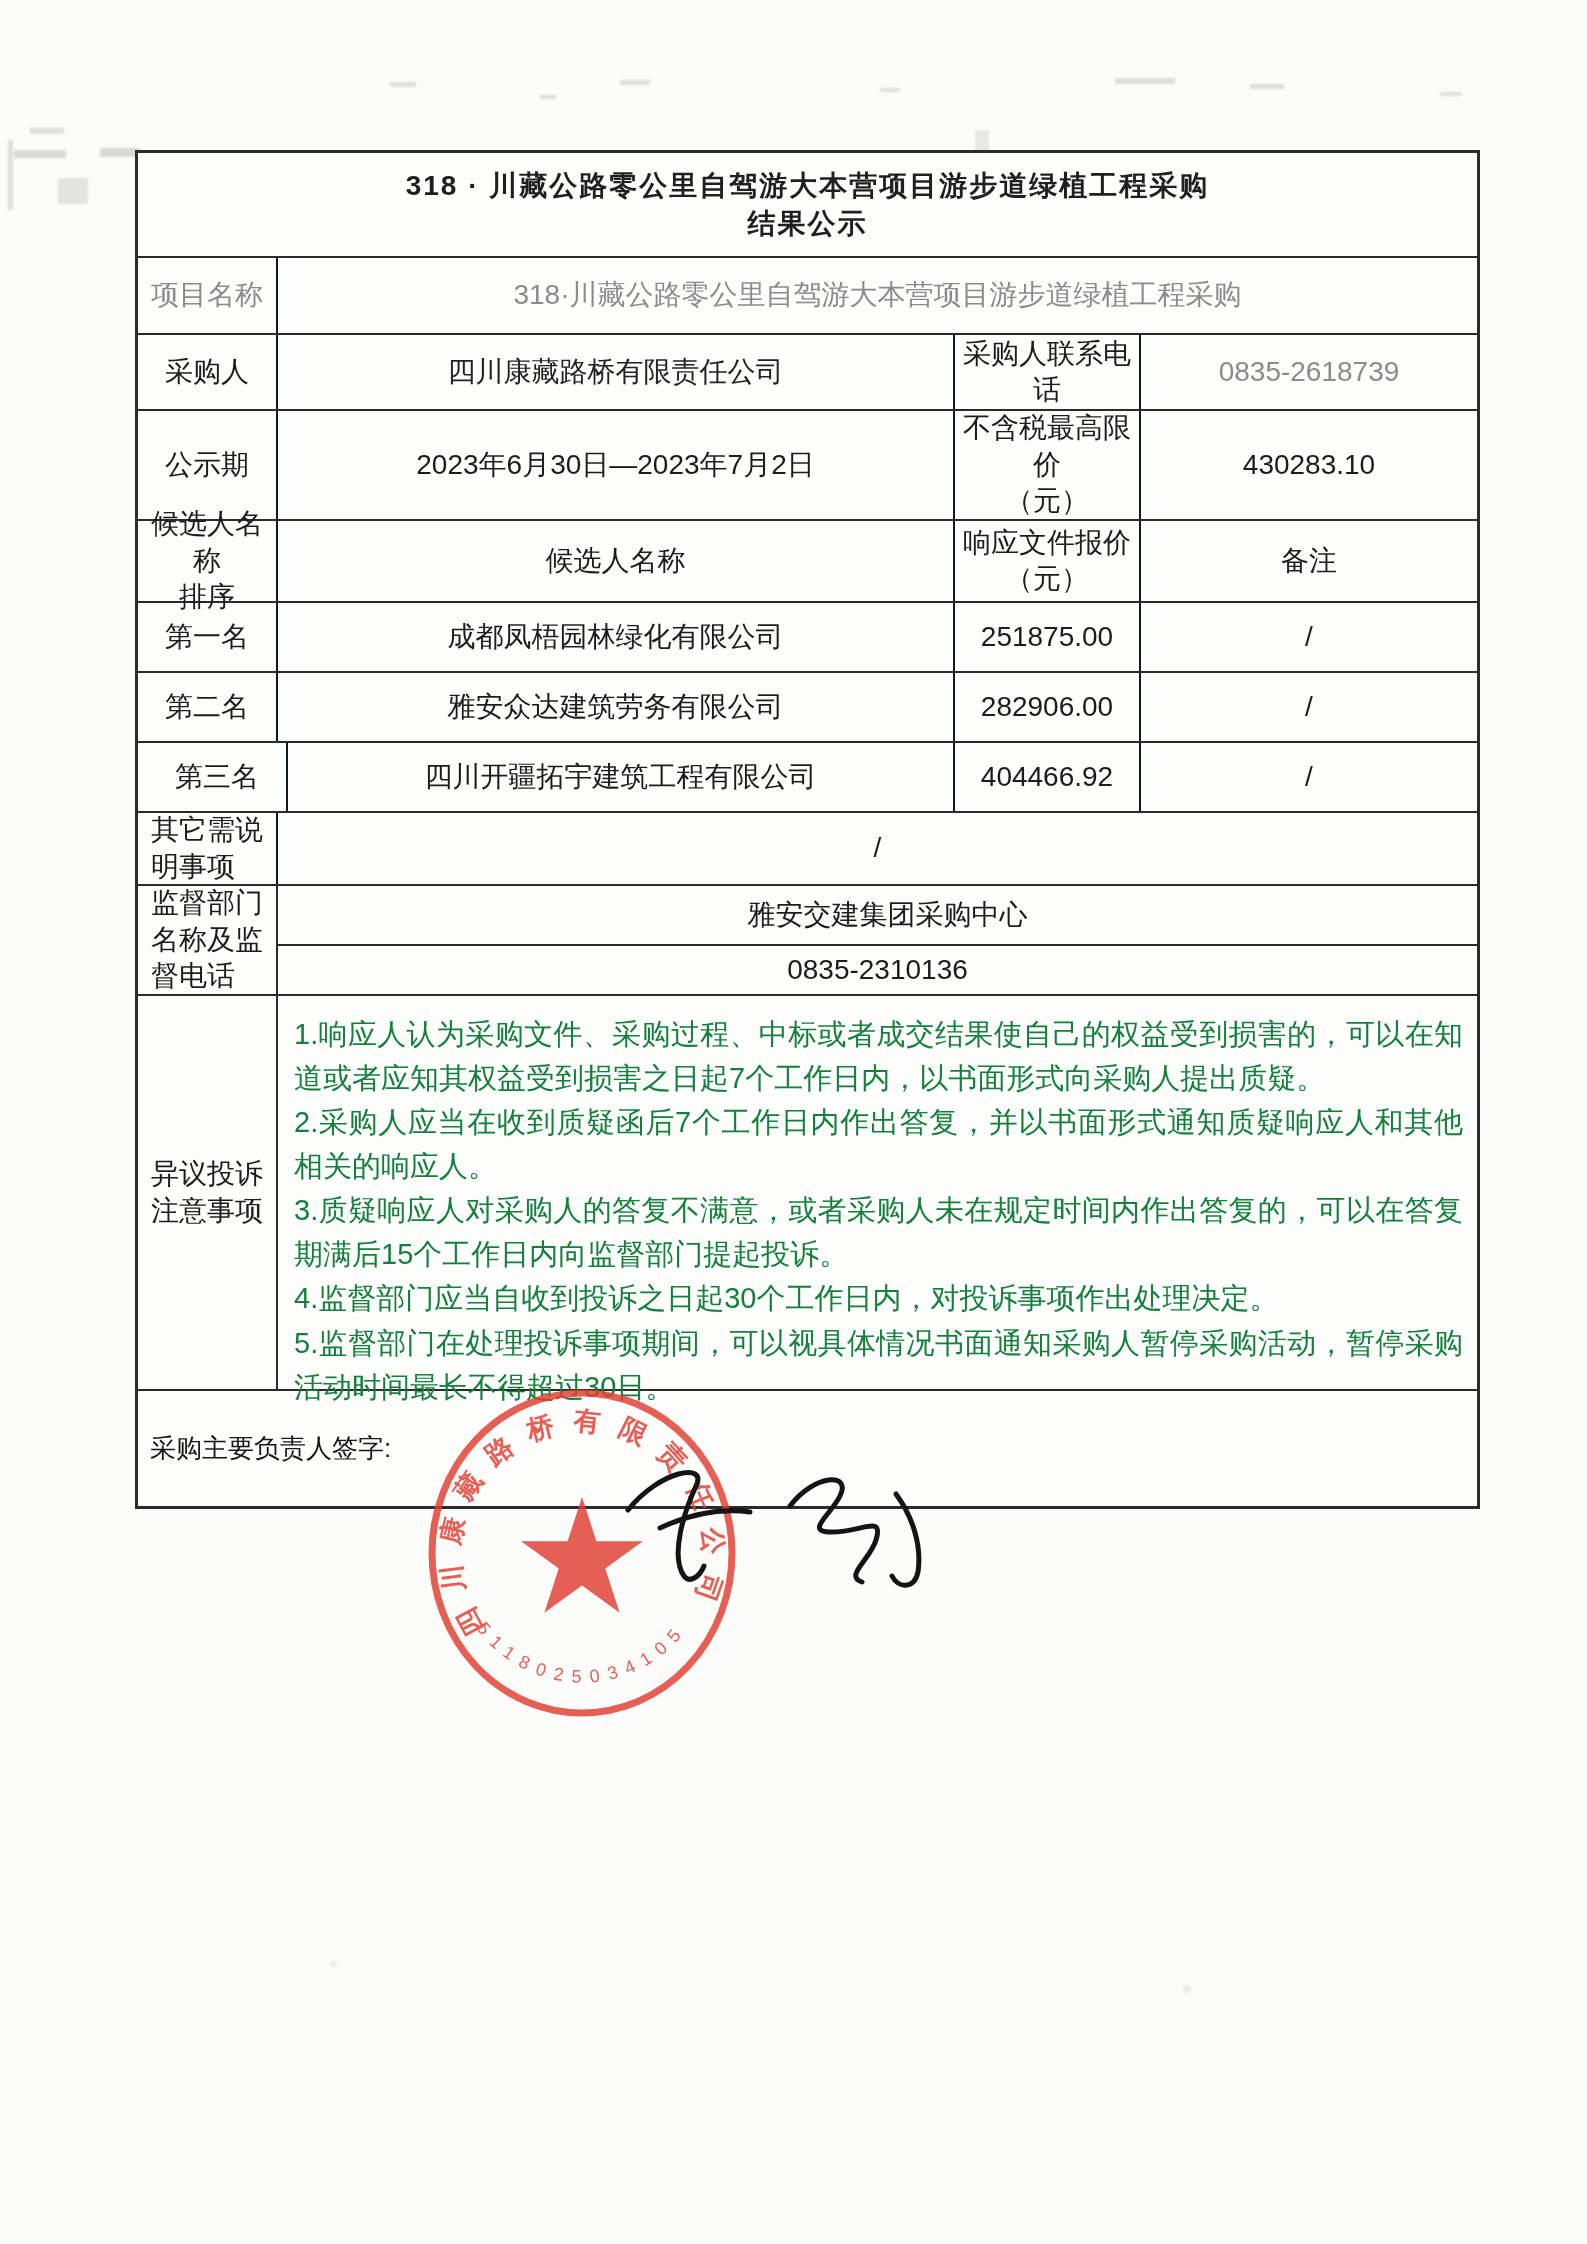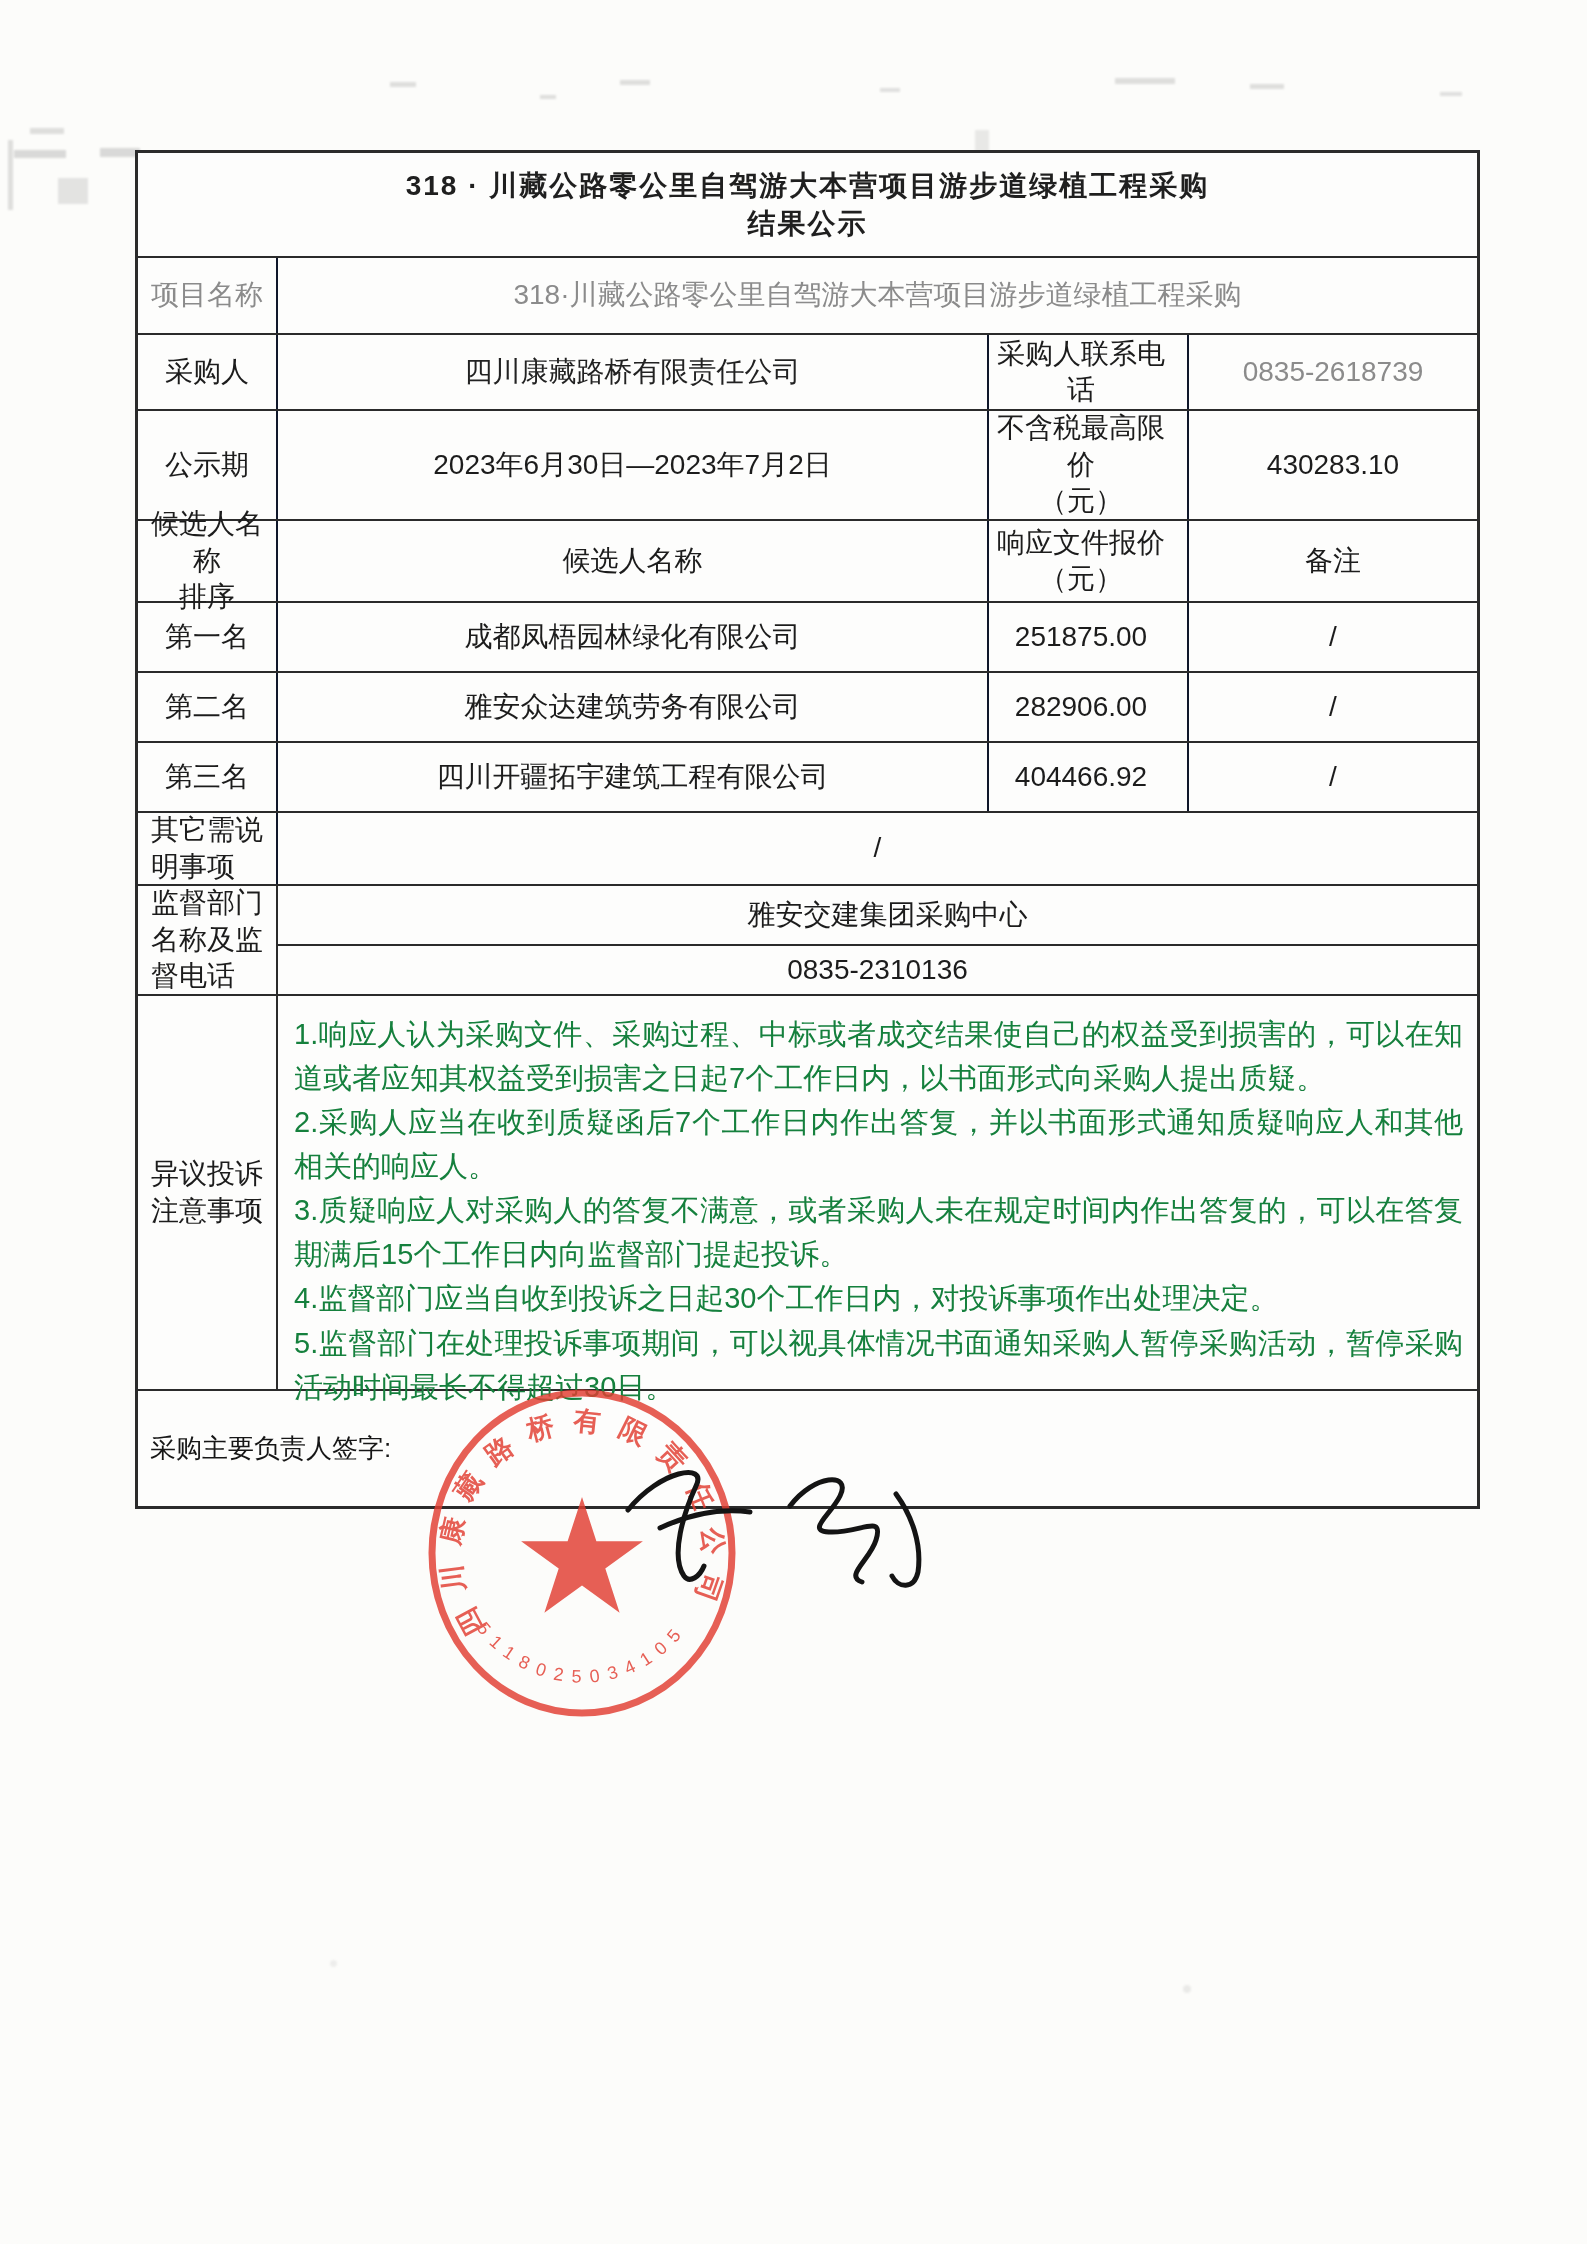--- a/index.html
+++ b/index.html
@@ -18,21 +18,21 @@
     background: #fdfdfc;
   }
   .r { display:flex; border-top:2px solid #2b2b2b; }
   .r:first-child { border-top:none; }
   .c { display:flex; align-items:center; border-left:2px solid #0f172a;
        font-size:28px; line-height:1.3; }
   .c:first-child { border-left:none; }
   .c1 { width:138px; }
   .c2 { flex:1; }
   .c3 { width:186px; }
-  .c4 { width:290px;margin-left:14px; }
+  .c4 { width:338px; }
   .center { justify-content:center; text-align:center; }
   .left   { justify-content:flex-start; text-align:left; padding:0 10px; }
   .pre    { white-space:pre-line; }
   .faded  { color:#8b8b8b; }
   .dark   { color:#1c1c1c; }
 
   .title-cell {
     width:100%; display:flex; flex-direction:column; align-items:center;
     justify-content:center; height:103px;
   }
@@ -125,21 +125,21 @@
     <div class="c c4 center dark">/</div>
   </div>
 
   <div class="r" style="height:70px;">
     <div class="c c1 center dark">第二名</div>
     <div class="c c2 center dark">雅安众达建筑劳务有限公司</div>
     <div class="c c3 center dark">282906.00</div>
     <div class="c c4 center dark">/</div>
   </div>
 
-  <div class="r" style="height:70px;">
+  <div class="r" style="height:70px;padding-left:10px;">
     <div class="c c1 center dark">第三名</div>
     <div class="c c2 center dark">四川开疆拓宇建筑工程有限公司</div>
     <div class="c c3 center dark">404466.92</div>
     <div class="c c4 center dark">/</div>
   </div>
 
   <div class="r" style="height:73px;">
     <div class="c c1 center pre dark" style="text-align:left;">其它需说
 明事项</div>
     <div class="c c2 center dark">/</div>

